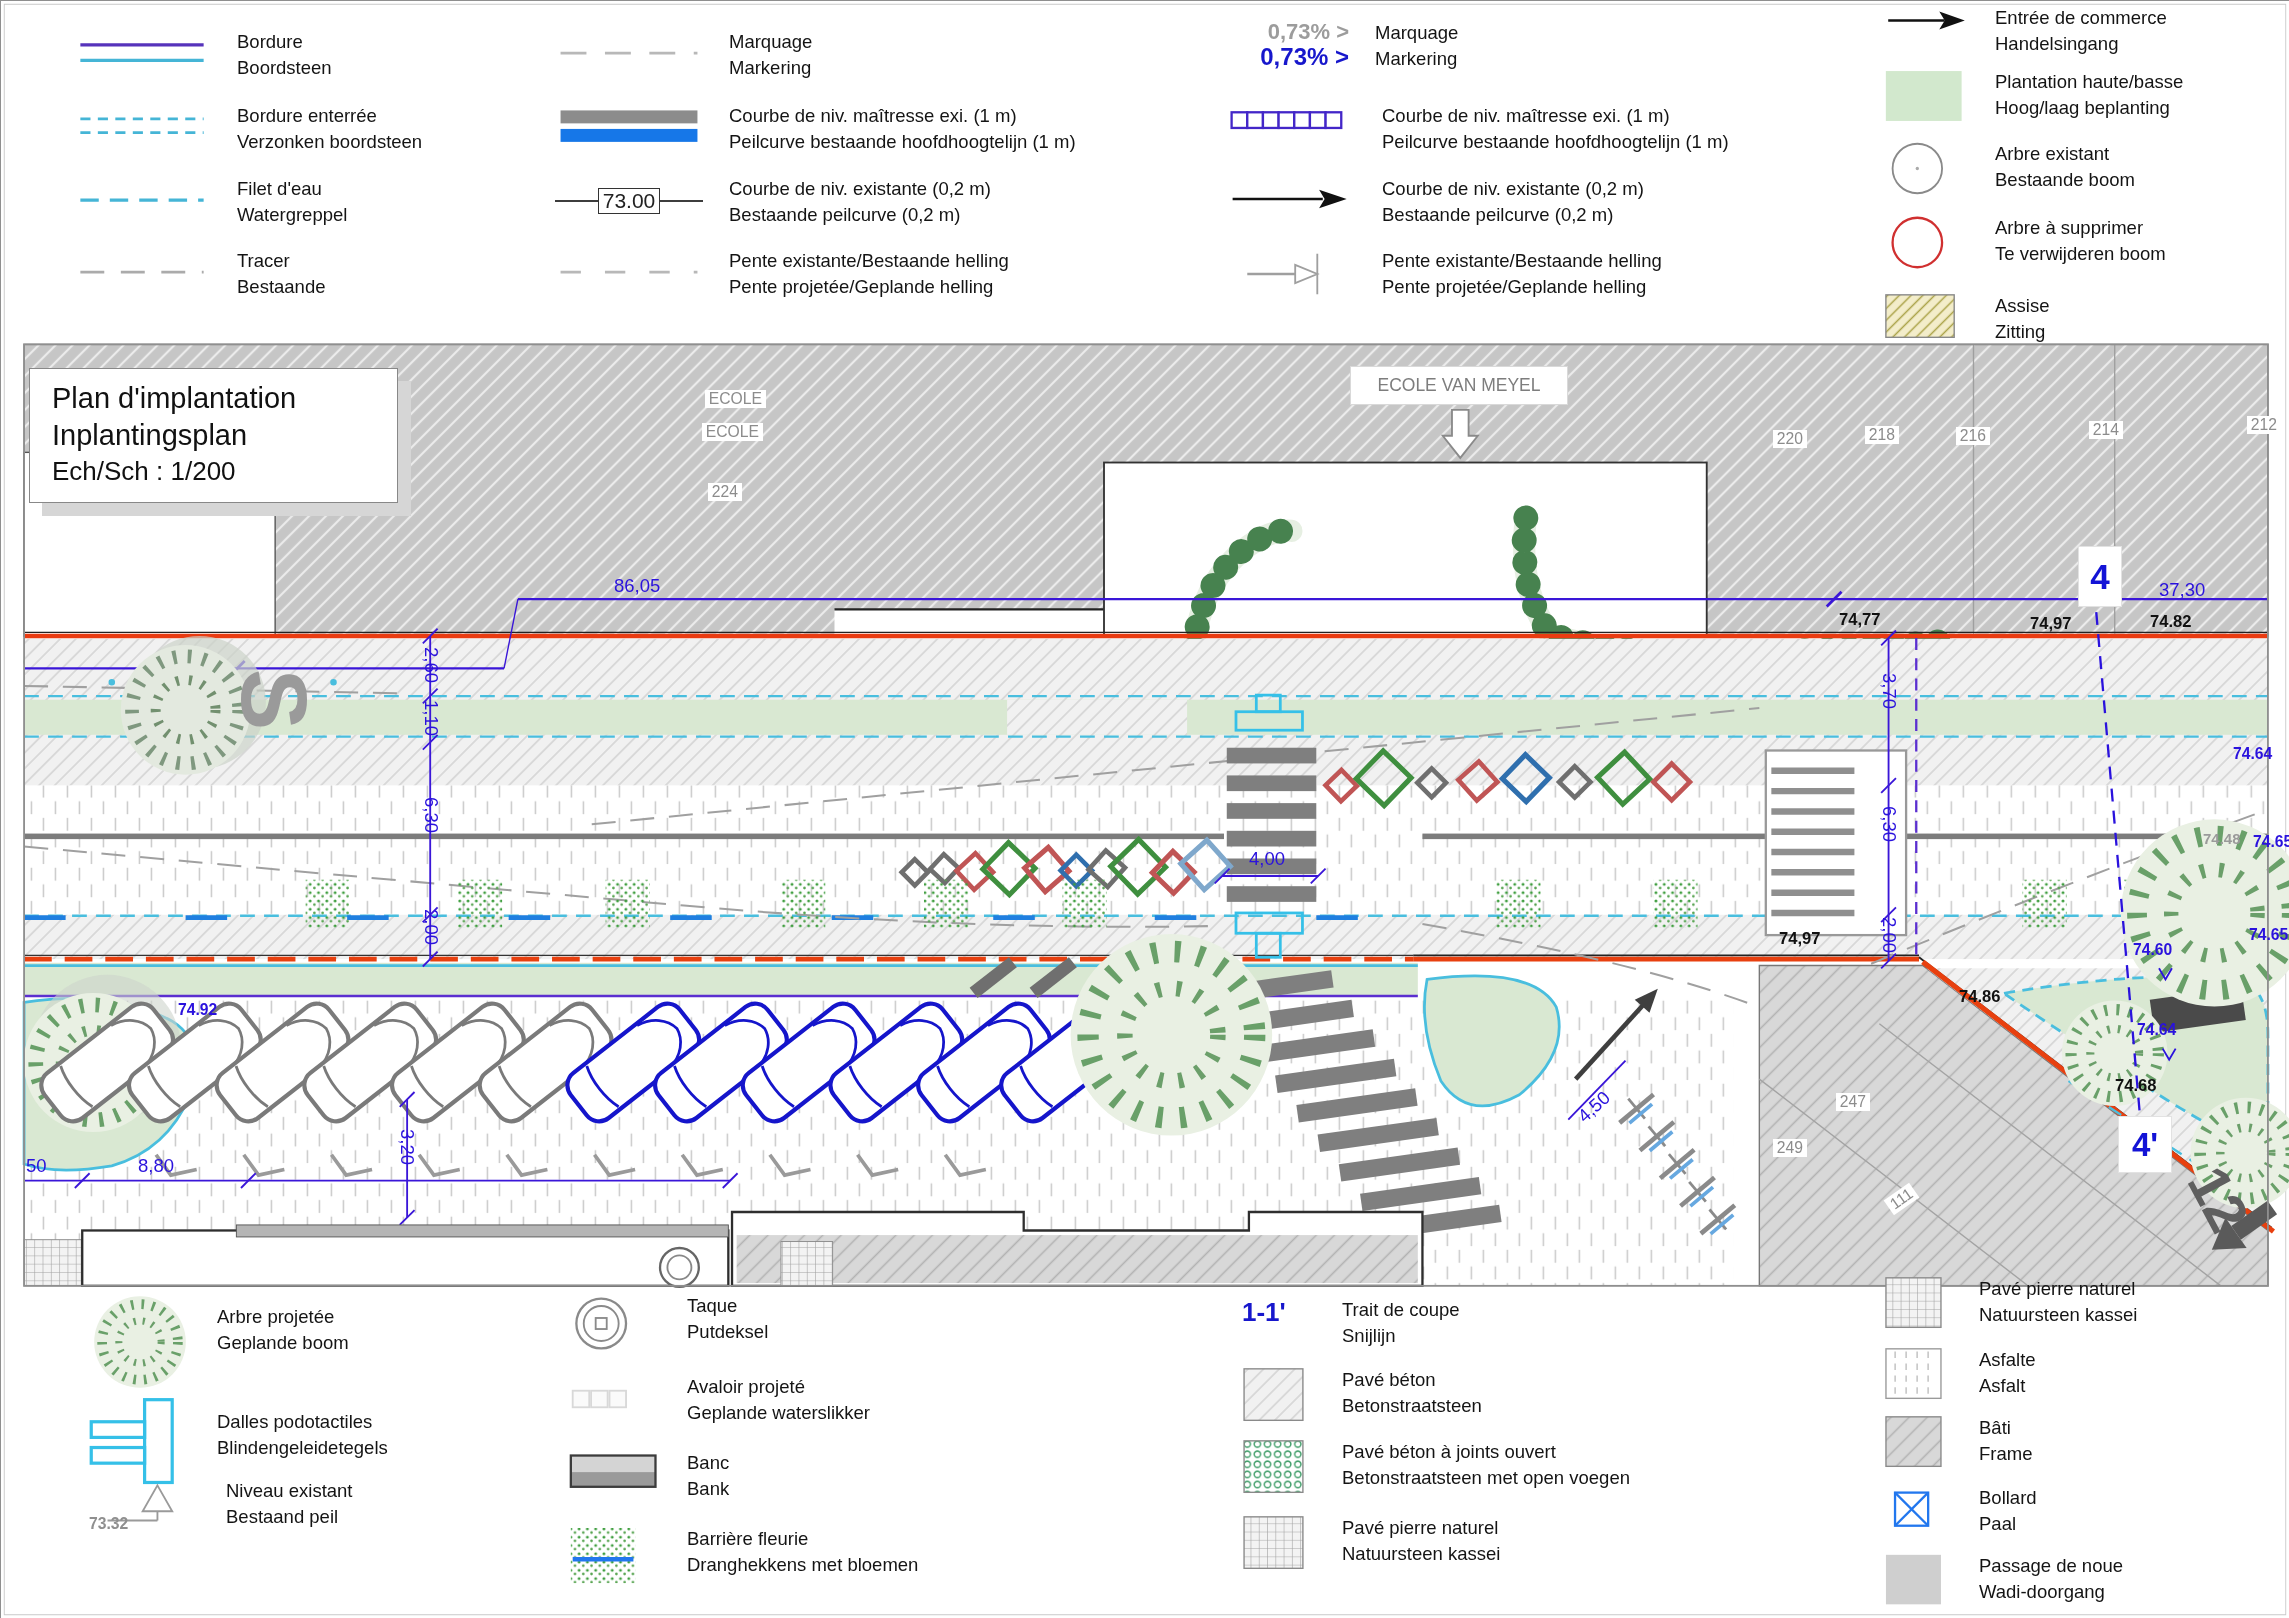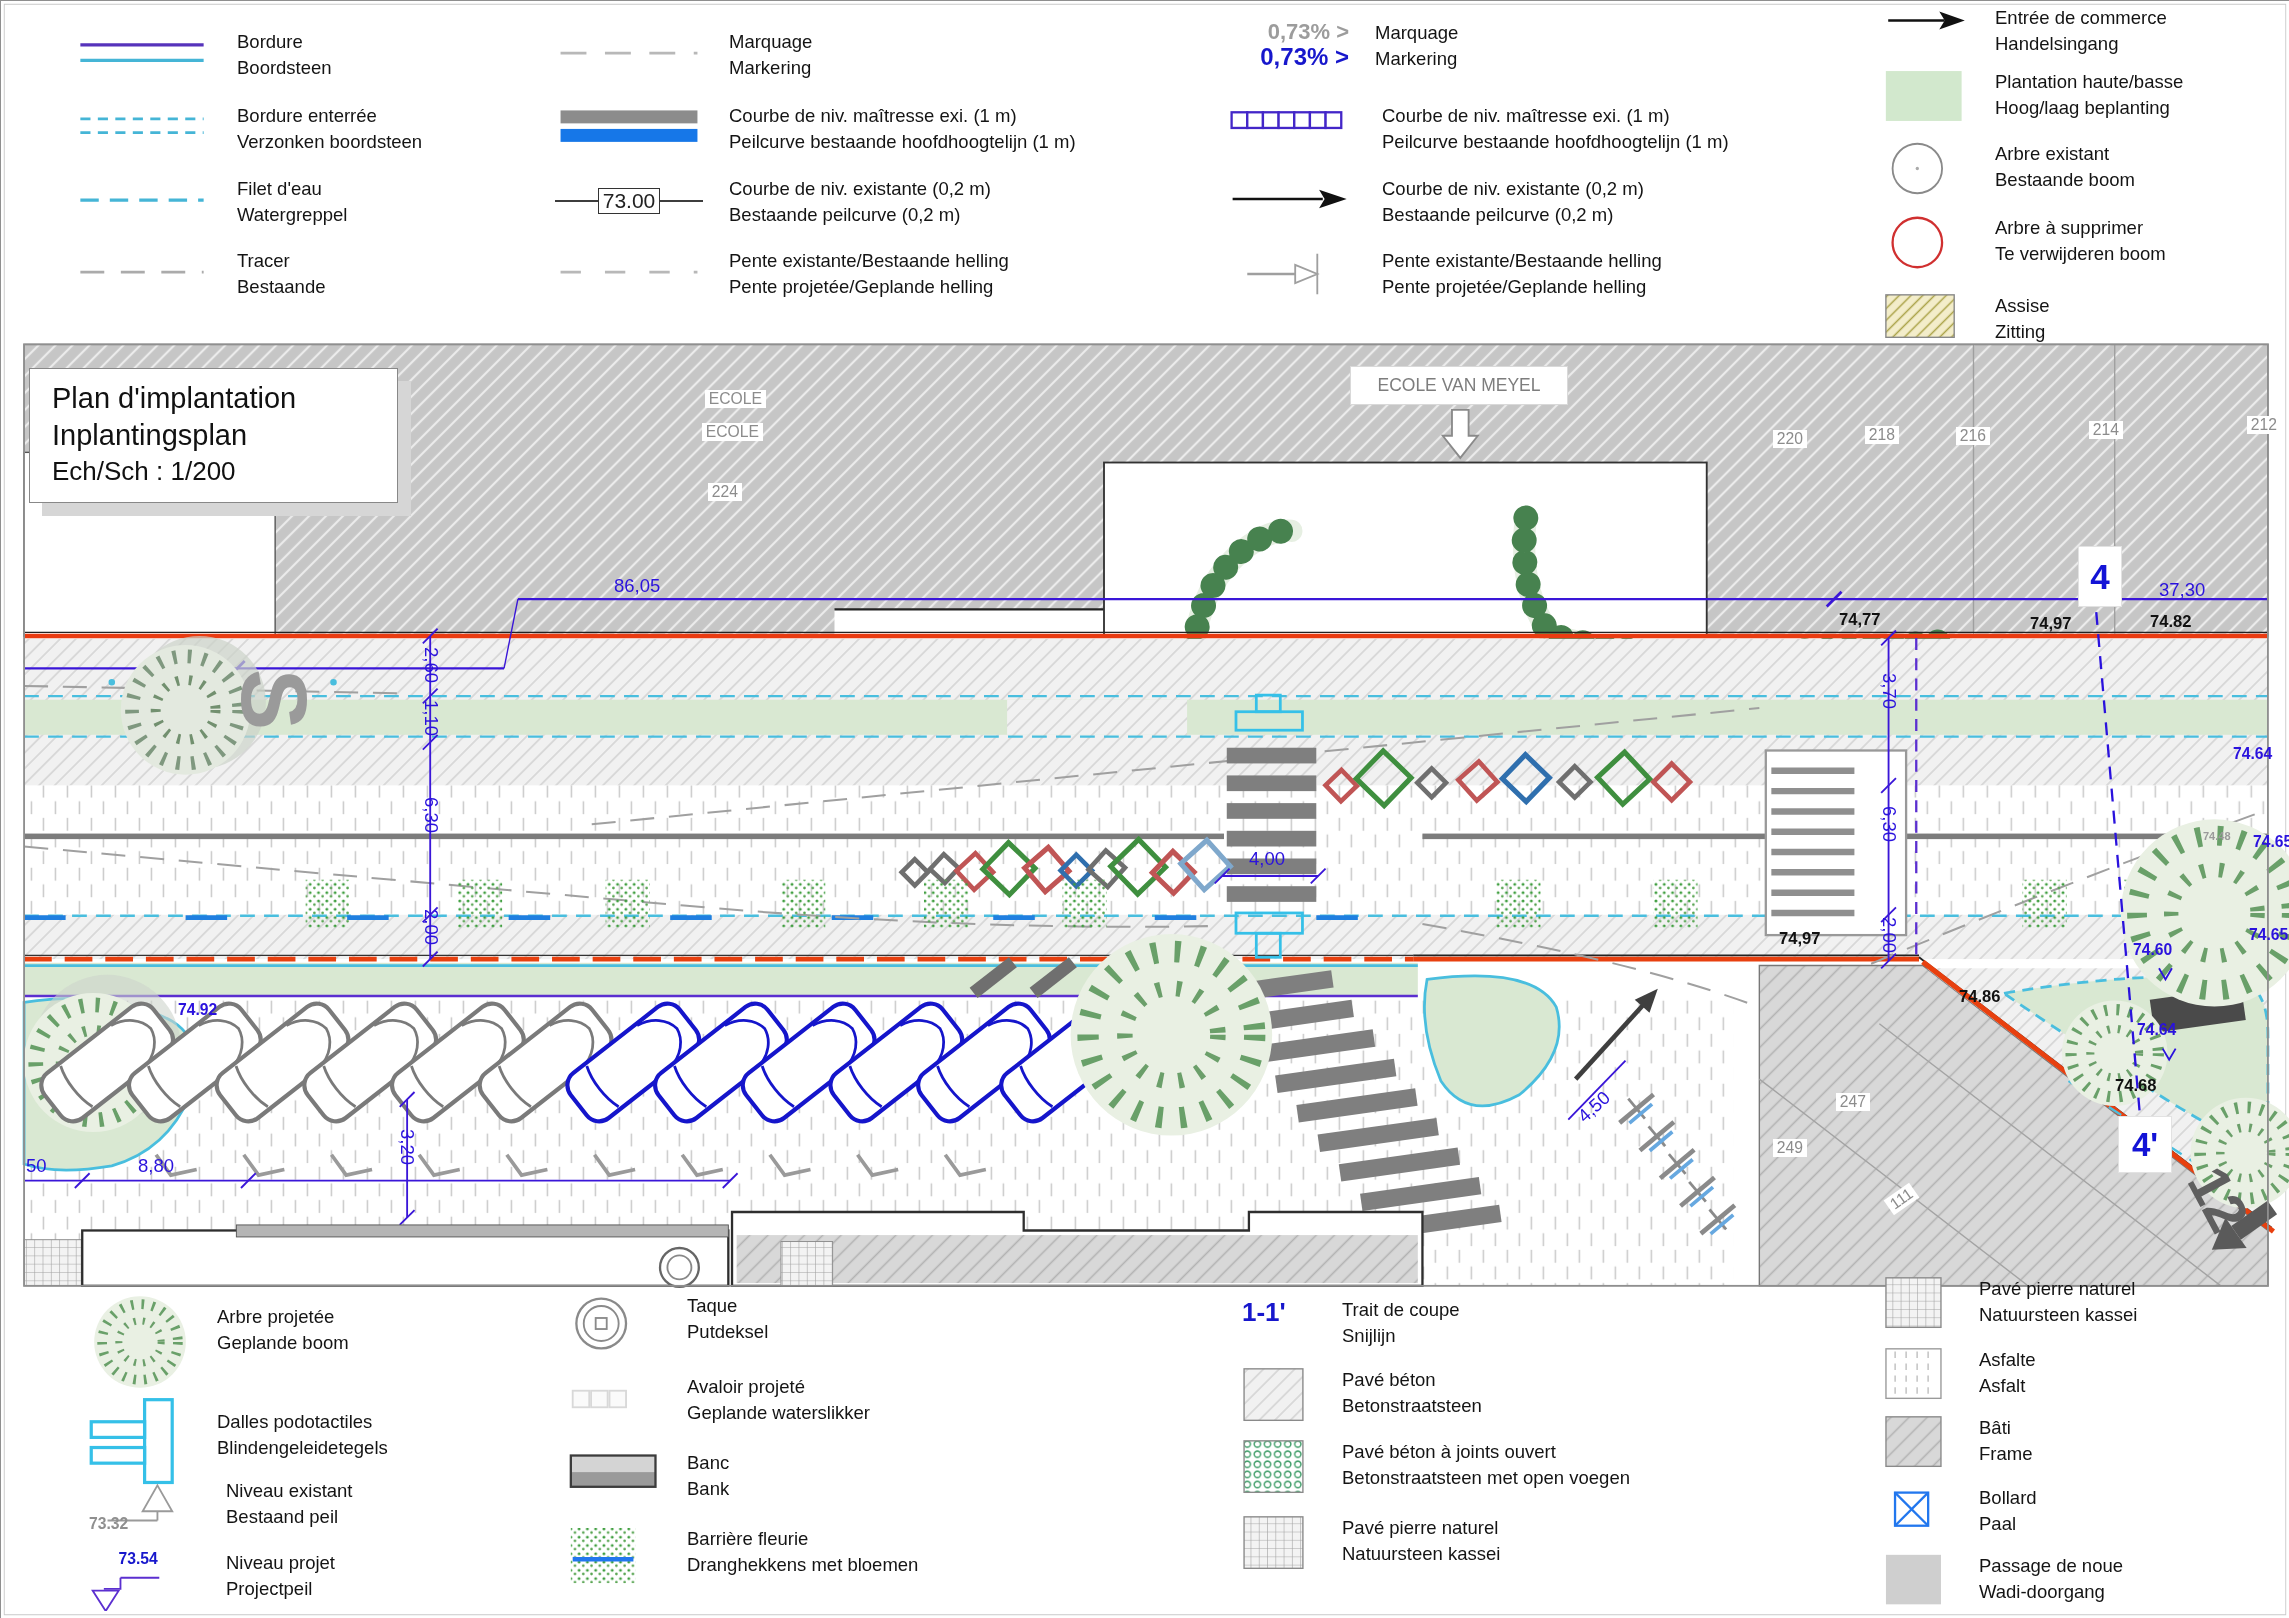--- a/index.html
+++ b/index.html
@@ -21,21 +21,21 @@
   .lvl{position:relative;width:111px;height:61px}
   .lvl .v{position:absolute;font-size:15.7px;font-weight:700}
   .vgray{color:#8f8f8f;left:0;top:37px}
   .vblue{color:#1717cc;left:29.5px;top:0}
   
   .pl{position:absolute;white-space:nowrap}
   .chip{background:#fff;color:#8c8c8c;font-size:15.7px;padding:0 3.7px}
   .dimb{color:#2a12dd;font-size:18.5px}
   .elevk{color:#111;font-weight:700;font-size:16.6px;background:rgba(255,255,255,.0)}
   .elevb{color:#2a12dd;font-weight:700;font-size:15.7px}
-  .elevg{color:#9a9a9a;font-weight:700;font-size:11px}
+  .elevg{color:#9a9a9a;font-weight:700;font-size:15px}
   .rot90{transform:rotate(90deg);transform-origin:top left}
   .secbox{position:absolute;background:#fff;color:#1313d6;font-weight:700;text-align:center;border:0.9px solid #e2e2e2}
   .title-block{position:absolute;left:28px;top:367px;width:369px;background:#fff;border:1.8px solid #888;
                box-shadow:13px 13px 0 0 #d6d6d6;padding:11px 16.6px 13px 22px;box-sizing:border-box}
   .title-block .t1,.title-block .t2{font-size:29px;font-weight:400;color:#111;line-height:37px}
   .title-block .t3{font-size:26px;color:#111;line-height:35px}
   .namebox{position:absolute;background:#fff;border:0.9px solid #d9d9d9;color:#7d7d7d;font-size:17.5px;
            text-align:center}
   .bigS{position:absolute;color:#9a9a9a;font-size:92px;font-weight:700;transform:rotate(90deg);transform-origin:center}
   .cornerglyph{position:absolute;color:#5f5f5f;font-size:57px;font-weight:700;transform:rotate(62deg)}
@@ -633,33 +633,20 @@
           <path d="M74 8 L90 36 L58 36 Z" fill="#fff" stroke="#9a9a9a" stroke-width="2"></path>
           <path d="M20 46 H74 M74 36 V46" fill="none" stroke="#9a9a9a" stroke-width="2"></path>
         </svg>
     <span class="v vgray">73.32</span>
   </span>
   <span class="lbl">
         <span>Niveau existant</span>
         <span>Bestaand peil</span>
       </span>
 </div>
-<div class="leg-item" style="left:88px;top:1549px">
-  <span class="sym lvl">
-    <svg width="111" height="61" style="position:absolute;left:0;top:0" viewBox="0 0 120 66">
-          <path d="M34 30 H76 M34 30 V42 H16" fill="none" stroke="#5b2fd0" stroke-width="2"></path>
-          <path d="M4 44 L18 66 L32 44 Z" fill="#fff" stroke="#5b2fd0" stroke-width="2"></path>
-        </svg>
-    <span class="v vblue">73.54</span>
-  </span>
-  <span class="lbl">
-        <span>Niveau projet</span>
-        <span>Projectpeil</span>
-      </span>
-</div>
 
 <div class="leg-item" style="left:568px;top:1292px">
   <span class="sym"><svg width="92" height="61" viewBox="0 0 100 66">
           <circle cx="35" cy="33" r="27" fill="#fff" stroke="#8a8a8a" stroke-width="2.5"></circle>
           <circle cx="35" cy="33" r="19" fill="none" stroke="#8a8a8a" stroke-width="2"></circle>
           <rect x="29" y="27" width="12" height="12" fill="none" stroke="#8a8a8a" stroke-width="2"></rect>
         </svg></span>
   <span class="lbl">
         <span>Taque</span>
         <span>Putdeksel</span>

